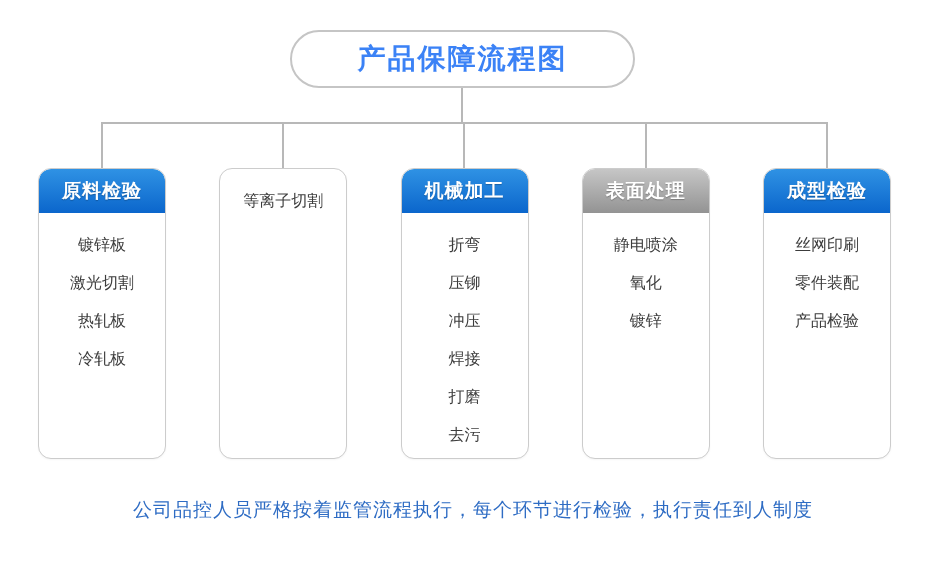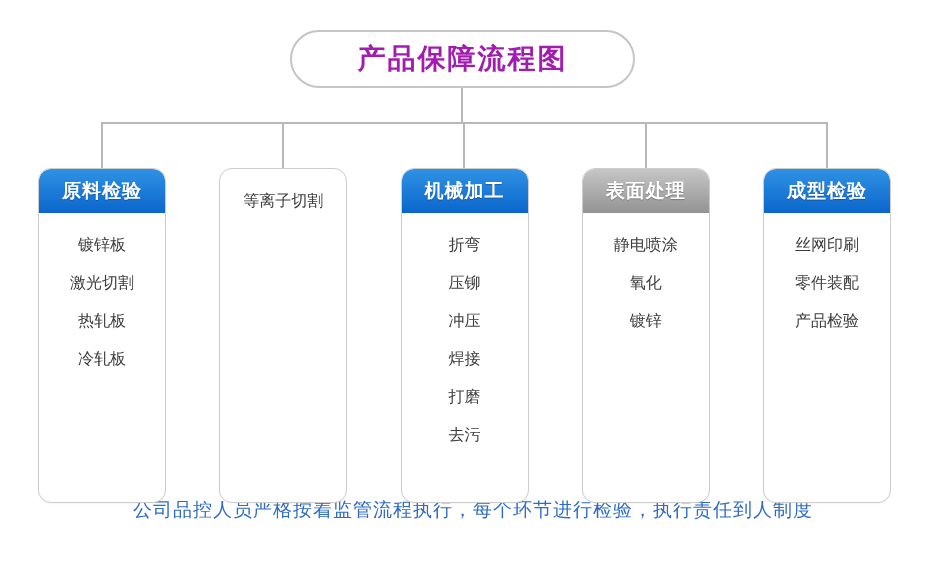--- a/index.html
+++ b/index.html
@@ -23,21 +23,21 @@
     height: 58px;
     border: 2px solid #c5c5c5;
     border-radius: 30px;
     background: #ffffff;
     display: flex;
     align-items: center;
     justify-content: center;
     z-index: 2;
   }
   .title-box span {
-    color: #a21caf;
+    color: #3b82f6;
     font-size: 28px;
     font-weight: bold;
     letter-spacing: 2px;
   }
   
   .line { position: absolute; background: #b8b8b8; z-index: 0; }
   .trunk   { left: 461px; top: 88px;  width: 2px;  height: 36px; }
   .h-line  { left: 101px; top: 122px; width: 727px; height: 2px; }
   .drop    { top: 122px; width: 2px; height: 48px; }
   .drop-1 { left: 101px; }
@@ -51,21 +51,21 @@
     left: 38px;
     top: 168px;
     width: 853px;
     height: 289px;
     display: flex;
     justify-content: space-between;
     z-index: 1;
   }
   .card {
     width: 128px;
-    height: 335px;
+    height: 291px;
     background: #ffffff;
     border: 1px solid #cccccc;
     border-radius: 13px;
     overflow: hidden;
     box-shadow: 0 1px 2px rgba(0,0,0,0.04);
   }
   .card-header {
     height: 44px;
     line-height: 44px;
     text-align: center;

